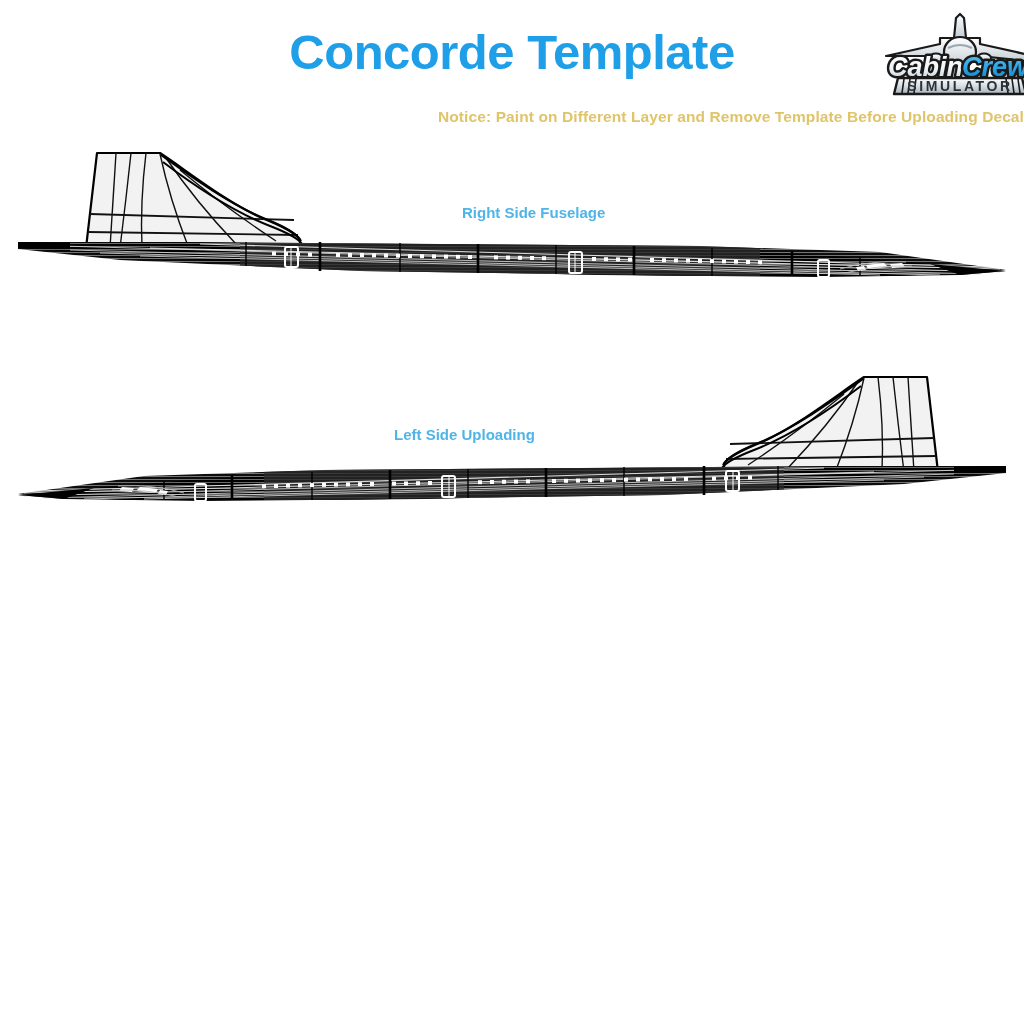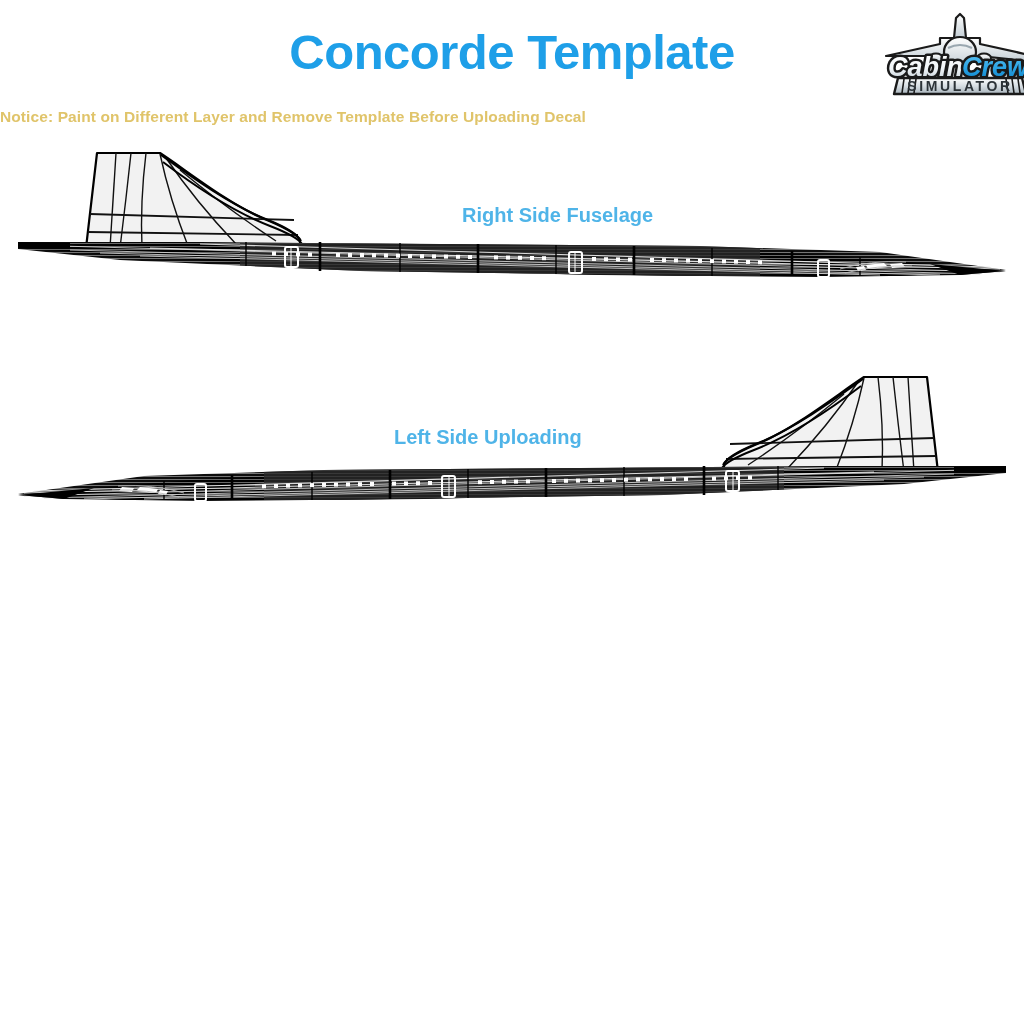--- a/index.html
+++ b/index.html
@@ -28,42 +28,42 @@
     letter-spacing: -0.5px;
     color: #1E9FE8;
     line-height: 1.0;
     user-select: none;
   }
   #notice-text {
     position: absolute;
     left: 0;
     top: 108px;
     width: 1024px;
-    text-align: left;
+    text-align: right;
     font-size: 15.5px;
     font-weight: bold;
     color: #E0C46A;
     letter-spacing: 0.1px;
     user-select: none;
   }
 
   
   #brand-logo {
     position: absolute;
     left: 876px;
     top: 8px;
     width: 168px;
     height: 90px;
   }
   #brand-logo svg { display: block; }
 
   
   .section-label {
     position: absolute;
-    font-size: 20px;
+    font-size: 15px;
     font-weight: bold;
     color: #4FB4E8;
     white-space: nowrap;
     user-select: none;
   }
   #label-right-side { left: 462px; top: 204px; }
   #label-left-side  { left: 394px; top: 426px; }
 
   
   .aircraft-plate {

